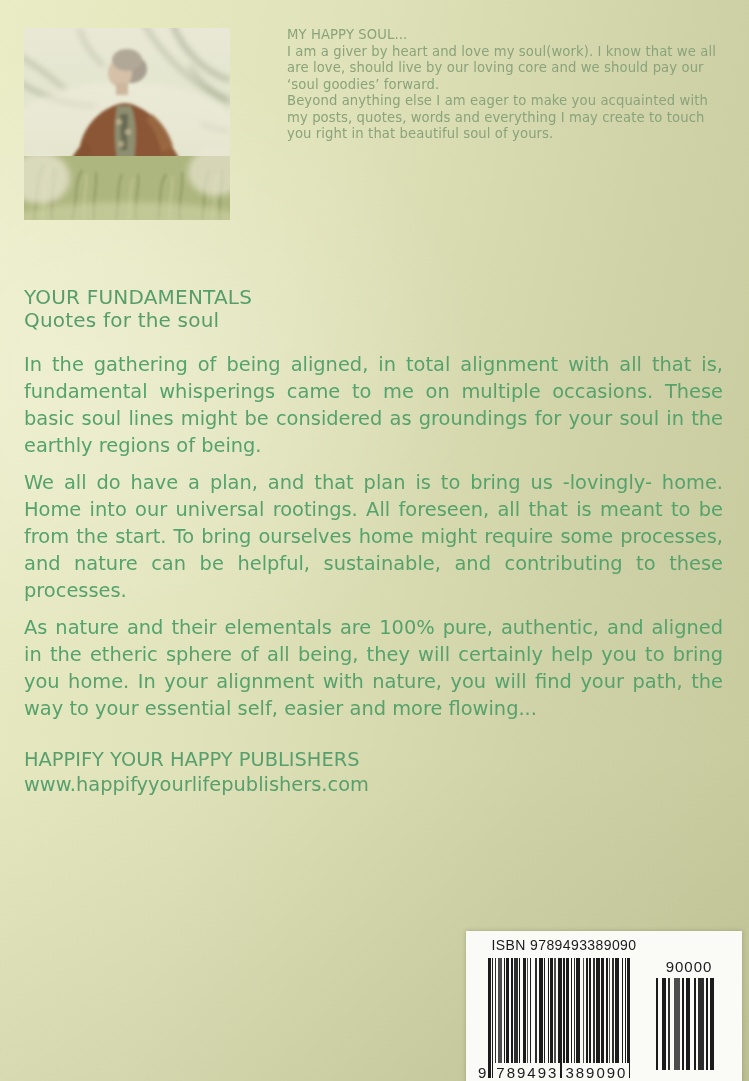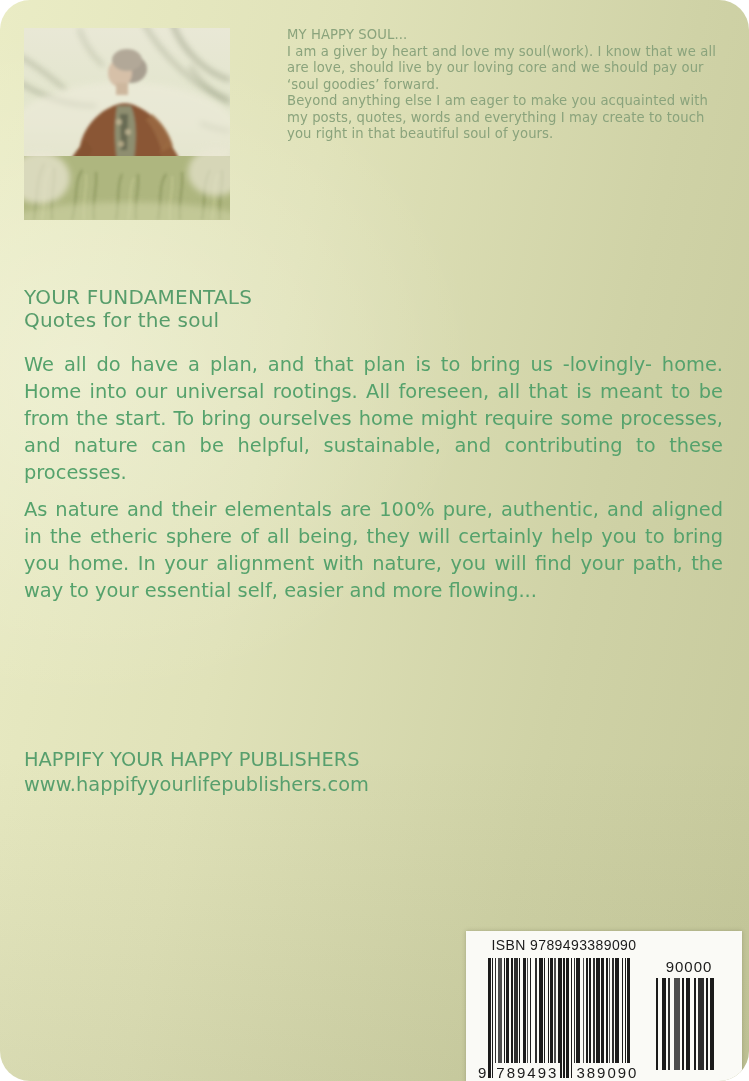--- a/index.html
+++ b/index.html
@@ -3,21 +3,20 @@
 <meta charset="utf-8">
 <style>
   html,body{margin:0;padding:0;}
   body{width:749px;height:1081px;font-family:"DejaVu Sans",sans-serif;}
   .cover{
     position:relative;width:749px;height:1081px;overflow:hidden;
     background:
       radial-gradient(ellipse 620px 520px at 10% 34%, rgba(255,255,248,0.30), rgba(255,255,248,0) 65%),
       linear-gradient(180deg, rgba(110,112,70,0) 70%, rgba(110,112,70,0.10) 100%),
       linear-gradient(102deg, #eaecc5 0%, #e0e2b9 36%, #cfd2a6 72%, #c6c99c 100%);
-    border-radius: 30px;
   }
   
   .photo{position:absolute;left:24px;top:28px;width:206px;height:192px;}
   .photo svg{display:block;width:206px;height:192px;}
   
   .bio{
     position:absolute;left:287px;top:27px;width:438px;
     color:#8aa37c;font-size:13.2px;line-height:16.5px;letter-spacing:0.1px;
   }
   .bio .bio-line{margin:0;}
@@ -51,21 +50,21 @@
     font-size:14px;letter-spacing:0.4px;}
   .ean{position:absolute;left:22px;top:27px;width:152px;height:122px;}
   .ean .bars{position:absolute;left:0;top:0;width:152px;height:120px;}
   .bars i{position:absolute;top:0;display:block;}
   .ean .digits{
     position:absolute;left:-12px;bottom:-2px;width:168px;height:21px;
     display:flex;align-items:flex-end;font-size:15px;
   }
   .ean .digits span{background:#fafaf6;padding:0 2px;line-height:19px;}
   .ean .digits .d-lead{margin-right:6px;}
-  .ean .digits .d-g1{margin-right:14px;letter-spacing:2px;text-align:center;}
+  .ean .digits .d-g1{margin-right:3px;letter-spacing:2px;text-align:center;}
   .ean .digits .d-g2{letter-spacing:2px;}
   .supp{position:absolute;left:188px;top:27px;width:70px;height:122px;}
   .supp .price{position:absolute;left:0;top:0;width:70px;text-align:center;
     font-size:15px;letter-spacing:1px;}
   .supp .bars{position:absolute;left:2px;top:20px;width:66px;height:92px;}
 </style>
 </head>
 <body>
 
 <div class="cover">
@@ -149,20 +148,21 @@
     <div class="bio-line">I am a giver by heart and love my soul(work). I know that we all are love, should live by our loving core and we should pay our ‘soul goodies’ forward.</div>
     <div class="bio-line">Beyond anything else  I am eager to make you acquainted with my posts, quotes, words and everything I may create to touch you right in that beautiful soul of yours.</div>
   </div>
 
   <div class="section-head">
     <div>YOUR FUNDAMENTALS</div>
     <div>Quotes for the soul</div>
   </div>
 
   <div class="body-text">
+    <p>In the gathering of being aligned, in total alignment with all that is, fundamental whisperings came to me on multiple occasions. These basic soul lines might be considered as groundings for your soul in the earthly regions of being.</p>
     <p>We all do have a plan, and that plan is to bring us -lovingly- home. Home into our universal rootings. All foreseen, all that is meant to be from the start. To bring ourselves home might require some processes, and nature can be helpful, sustainable, and contributing to these processes.</p>
     <p>As nature and their elementals are 100% pure, authentic, and aligned in the etheric sphere of all being, they will certainly help you to bring you home. In your alignment with nature, you will find your path, the way to your essential self, easier and more flowing...</p>
   </div>
 
   <div class="publisher">
     <div>HAPPIFY YOUR HAPPY PUBLISHERS</div>
     <div>www.happifyyourlifepublishers.com</div>
   </div>
 
   <div class="barcode-box">

